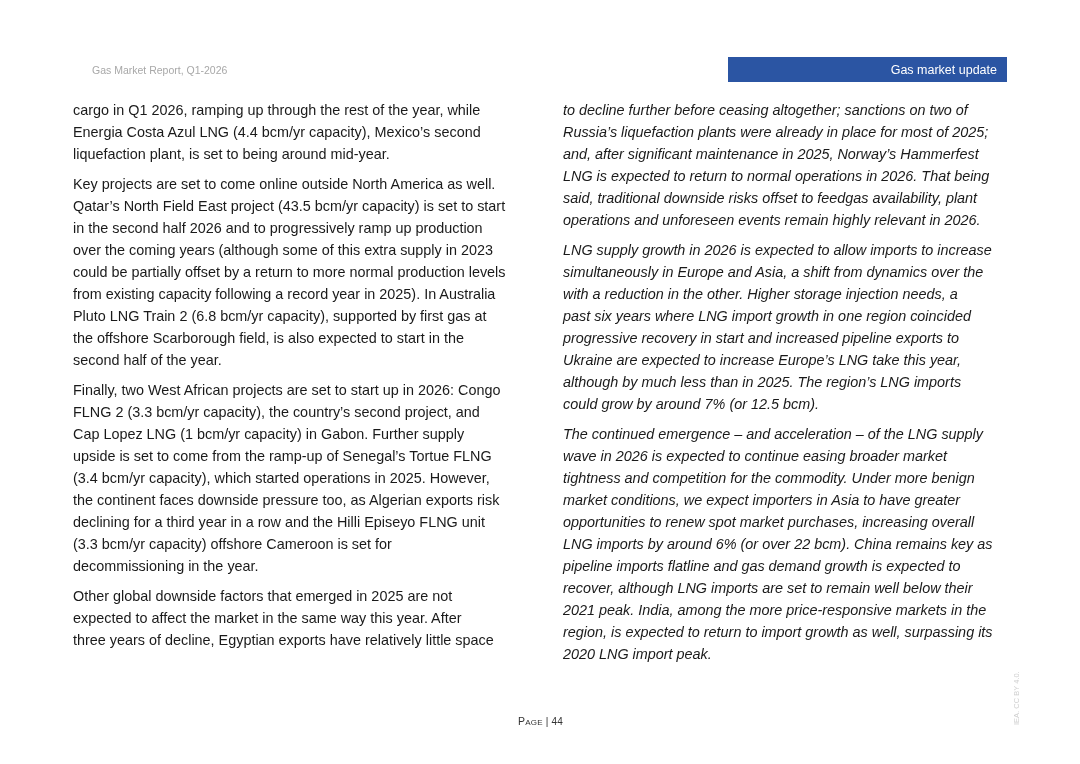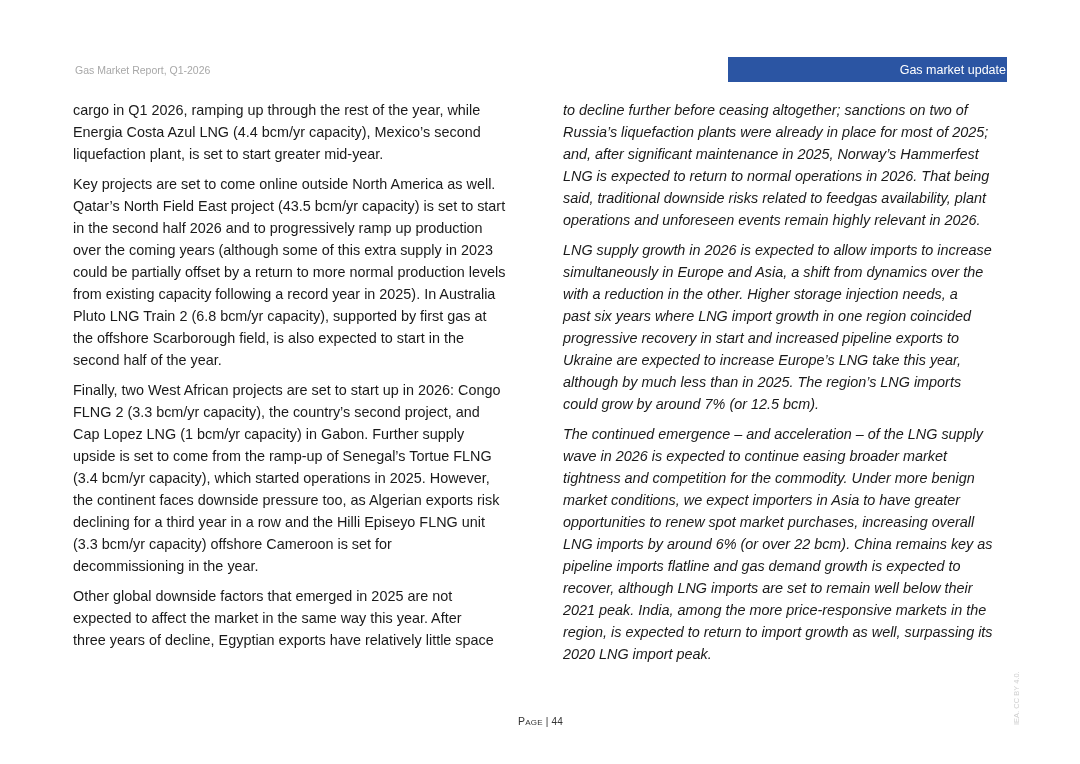--- a/index.html
+++ b/index.html
@@ -10,37 +10,37 @@
     body {
       width: 1080px;
       height: 764px;
       position: relative;
       overflow: hidden;
       font-family: "Liberation Sans", sans-serif;
       color: #1a1a1a;
     }
     .running-header {
       position: absolute;
-      left: 75px;
+      left: 92px;
       top: 64px;
       font-size: 10.5px;
       color: #a8a8a8;
       font-family: "Liberation Sans", sans-serif;
     }
     .section-band {
       position: absolute;
       left: 728px;
       top: 57px;
       width: 279px;
       height: 25px;
       background: #2b55a3;
       color: #ffffff;
       font-size: 12.5px;
       box-sizing: border-box;
-      padding-right: 1px;
+      padding-right: 10px;
       display: flex;
       align-items: center;
       justify-content: flex-end;
       font-family: "Liberation Sans", sans-serif;
     }
     .column {
       position: absolute;
       top: 99px;
       font-size: 14.4px;
       line-height: 22px;
@@ -93,21 +93,21 @@
 <div class="running-header">Gas Market Report, Q1-2026</div>
 
 <div class="section-band">
   <span>Gas market update</span>
 </div>
 
 <div class="column col-left">
   <p>
     <span class="line">cargo in Q1 2026, ramping up through the rest of the year, while</span>
     <span class="line">Energia Costa Azul LNG (4.4 bcm/yr capacity), Mexico’s second</span>
-    <span class="line">liquefaction plant, is set to start greater mid-year.</span>
+    <span class="line">liquefaction plant, is set to being around mid-year.</span>
   </p>
   <p>
     <span class="line">Key projects are set to come online outside North America as well.</span>
     <span class="line">Qatar’s North Field East project (43.5 bcm/yr capacity) is set to start</span>
     <span class="line">in the second half 2026 and to progressively ramp up production</span>
     <span class="line">over the coming years (although some of this extra supply in 2023</span>
     <span class="line">could be partially offset by a return to more normal production levels</span>
     <span class="line">from existing capacity following a record year in 2025). In Australia</span>
     <span class="line">Pluto LNG Train 2 (6.8 bcm/yr capacity), supported by first gas at</span>
     <span class="line">the offshore Scarborough field, is also expected to start in the</span>
@@ -130,21 +130,21 @@
     <span class="line">three years of decline, Egyptian exports have relatively little space</span>
   </p>
 </div>
 
 <div class="column col-right">
   <p>
     <span class="line">to decline further before ceasing altogether; sanctions on two of</span>
     <span class="line">Russia’s liquefaction plants were already in place for most of 2025;</span>
     <span class="line">and, after significant maintenance in 2025, Norway’s Hammerfest</span>
     <span class="line">LNG is expected to return to normal operations in 2026. That being</span>
-    <span class="line">said, traditional downside risks related to feedgas availability, plant</span>
+    <span class="line">said, traditional downside risks offset to feedgas availability, plant</span>
     <span class="line">operations and unforeseen events remain highly relevant in 2026.</span>
   </p>
   <p>
     <span class="line">LNG supply growth in 2026 is expected to allow imports to increase</span>
     <span class="line">simultaneously in Europe and Asia, a shift from dynamics over the</span>
     <span class="line">with a reduction in the other. Higher storage injection needs, a</span>
     <span class="line">past six years where LNG import growth in one region coincided</span>
     <span class="line">progressive recovery in start and increased pipeline exports to</span>
     <span class="line">Ukraine are expected to increase Europe’s LNG take this year,</span>
     <span class="line">although by much less than in 2025. The region’s LNG imports</span>

